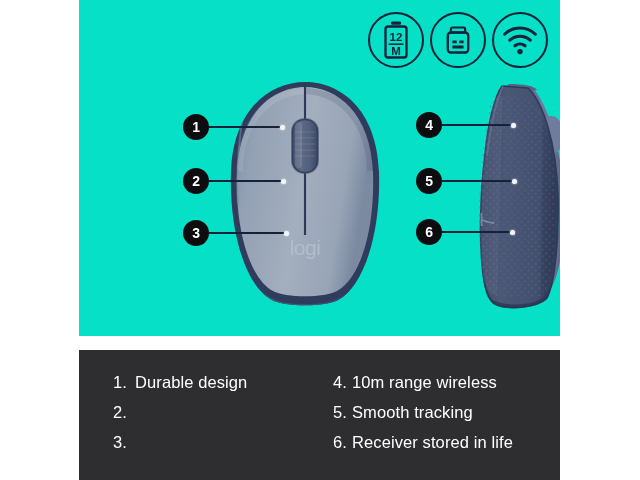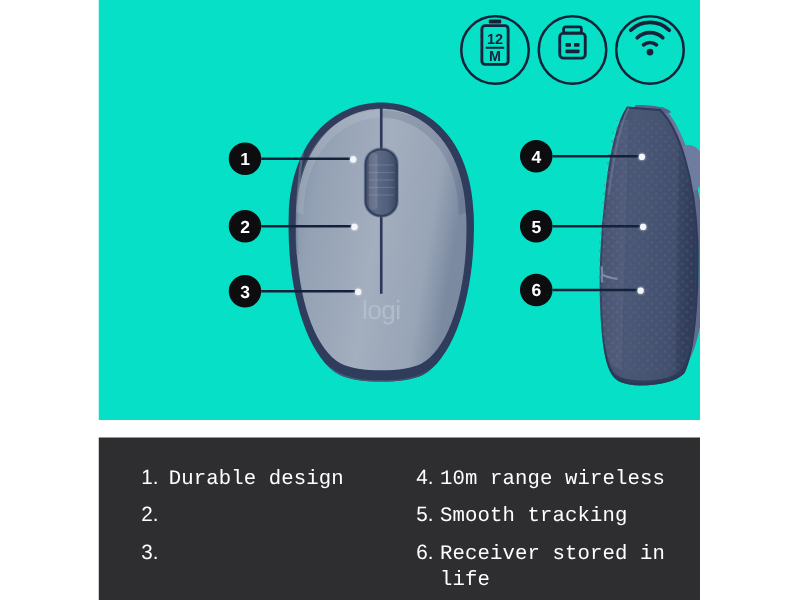--- a/index.html
+++ b/index.html
@@ -35,20 +35,21 @@
     display: flex;
     gap: 6px;
   }
   .icon-badge {
     width: 56px;
     height: 56px;
     border-radius: 50%;
     border: 2.6px solid #16213a;
     box-sizing: border-box;
     display: flex;
+    align-items: center;
     justify-content: center;
   }
   .icon-badge svg { display: block; }
 
   
   #mouse-top-view {
     position: absolute;
     left: 146px;
     top: 80px;
   }
@@ -137,21 +138,21 @@
     flex: 0 0 auto;
     width: 22px;
     text-align: left;
     padding-left: 34px;
     box-sizing: content-box;
   }
   .legend-col-right .legend-num {
     padding-left: 8px;
     width: 19px;
   }
-  .legend-text { flex: 0 1 auto; font-family: Liberation Mono, monospace; }
+  .legend-text { flex: 0 1 auto; }
 </style>
 </head>
 <body>
 
 <div id="hero-panel">
 
   <div id="feature-icons">
 
     <div class="icon-badge">
       <svg width="34" height="40" viewBox="0 0 34 40" aria-hidden="true">

